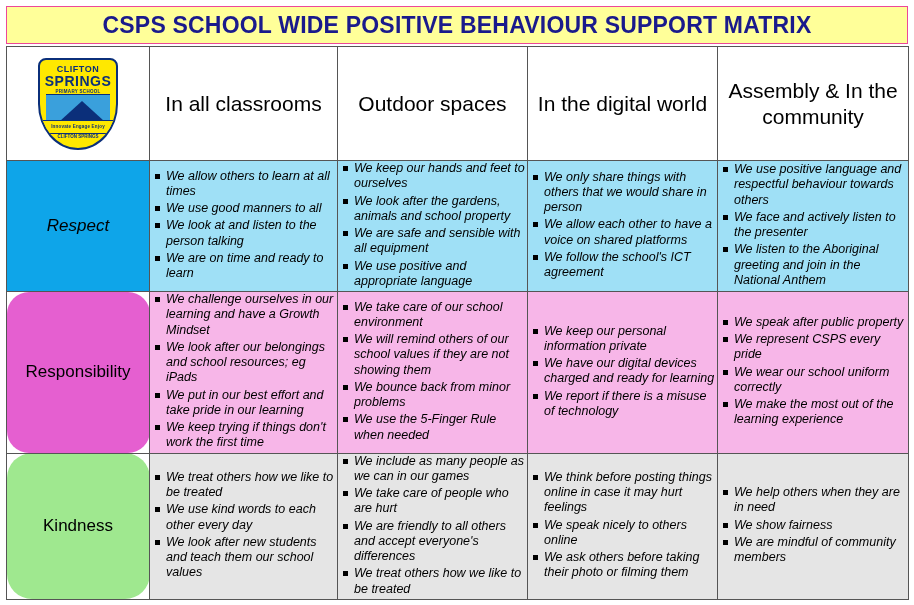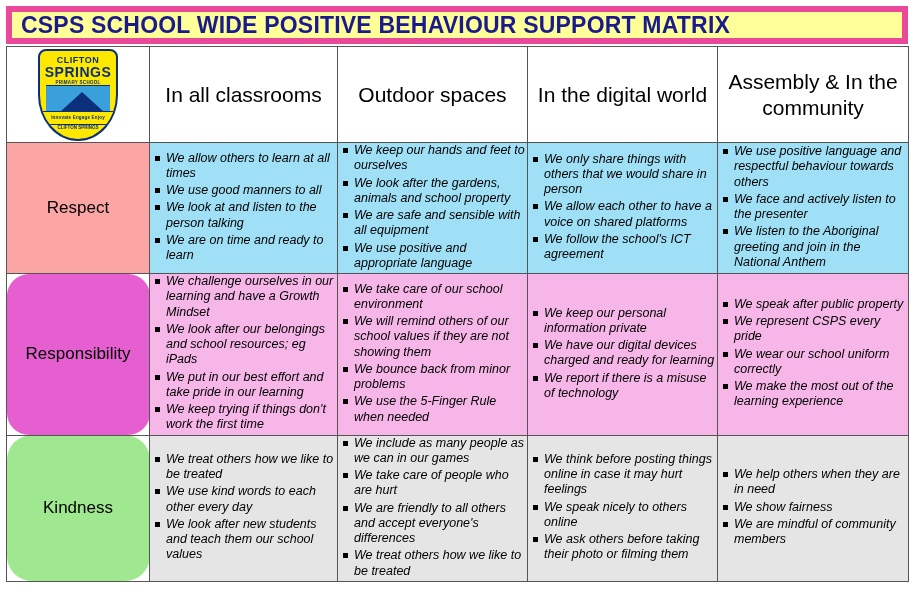--- a/index.html
+++ b/index.html
@@ -16,26 +16,26 @@
   .page {
     width: 914px;
     height: 605px;
     position: relative;
     box-sizing: border-box;
     padding: 6px 6px 4px 6px;
     background: #ffffff;
   }
   .title-bar {
     background: #ffff99;
-    border: 6px solid #ec4899;
+    border: 1px solid #ec4899;
     height: 38px;
     display: flex;
     align-items: center;
+    justify-content: center;
     box-sizing: border-box;
-    padding-left: 9px;
   }
   .title-text {
     font-weight: bold;
     font-size: 23px;
     color: #1a1a8c;
     letter-spacing: 0.2px;
     white-space: nowrap;
   }
   table.matrix {
     border-collapse: collapse;
@@ -49,21 +49,21 @@
     box-sizing: border-box;
     padding: 0;
   }
   col.c0 { width: 143px; }
   col.c1 { width: 188px; }
   col.c2 { width: 190px; }
   col.c3 { width: 190px; }
   col.c4 { width: 191px; }
 
   .logo-cell {
-    height: 96px;
+    height: 114px;
     text-align: center;
     background: #ffffff;
   }
   .logo {
     width: 80px;
     height: 92px;
     margin: 0 auto;
     position: relative;
   }
   .logo-shield {
@@ -164,21 +164,21 @@
   .cell li:before {
     content: "";
     position: absolute;
     left: -11px;
     top: 5px;
     width: 5px;
     height: 5px;
     background: #000000;
   }
   .row-respect td { background: #9fe0f6; }
-  .row-respect .rl { background: #fca5a5; }
+  .row-respect .rl { background: #0ea5e9; font-style: italic; }
   .row-responsibility td { background: #f7b6e8; }
   .row-responsibility .rl { background: #e55fd0; border-radius: 22px; }
   .row-kindness td { background: #e5e5e5; }
   .row-kindness .rl { background: #9fe88f; border-radius: 25px; }
 
   .r-respect-h { height: 125px; }
   .r-responsibility-h { height: 148px; }
   .r-kindness-h { height: 140px; }
 </style>
 </head>

